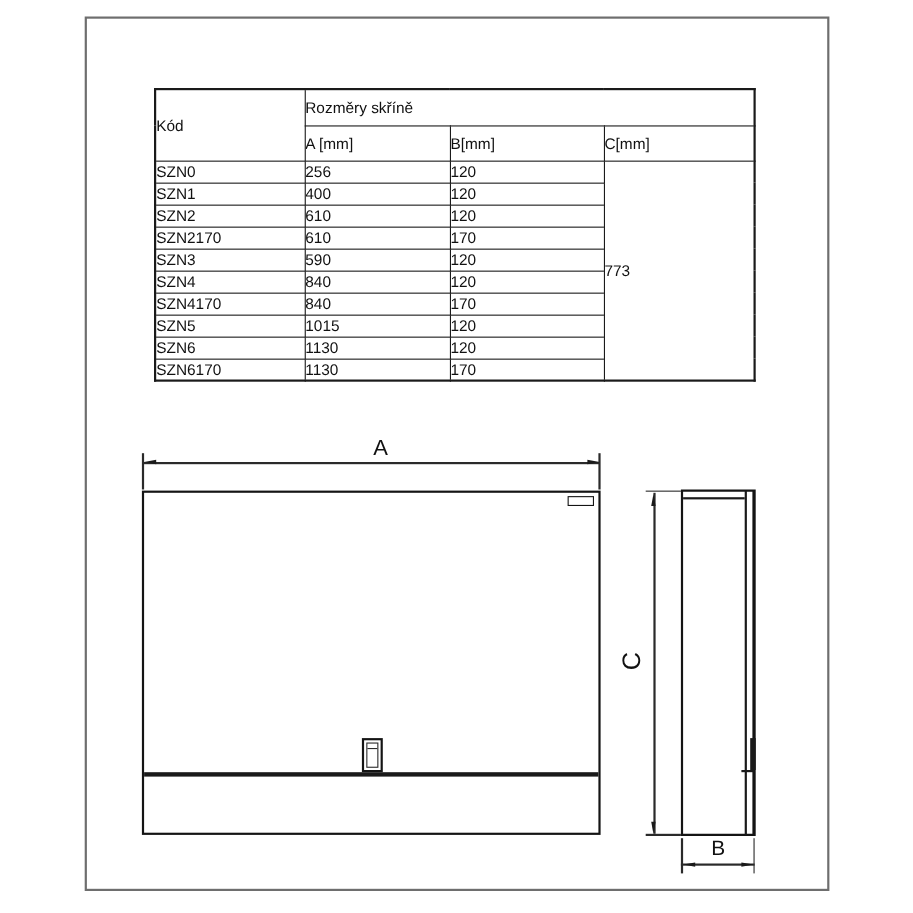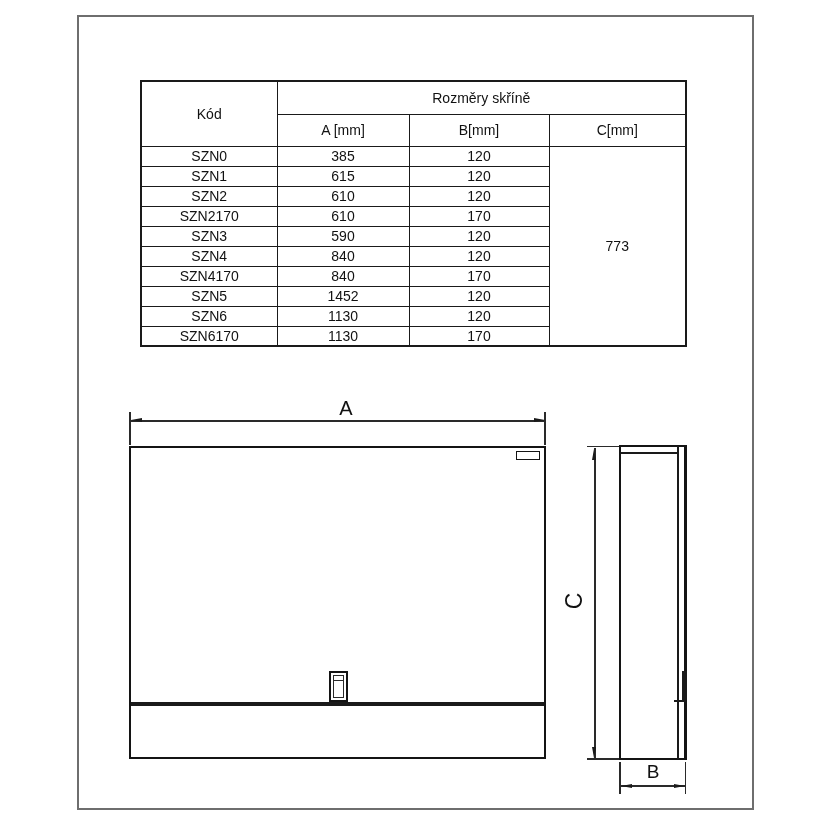--- a/index.html
+++ b/index.html
@@ -32,21 +32,21 @@
     table-layout: fixed;
     width: 545px;
     font-size: 14px;
     color: #111;
   }
   table.dim-table, table.dim-table th, table.dim-table td {
     border: 1px solid #1a1a1a;
   }
   table.dim-table { border-width: 2px; }
   table.dim-table th, table.dim-table td {
-    text-align: center;
+    text-align: left;
     vertical-align: middle;
     font-weight: normal;
     padding: 0;
     overflow: hidden;
     white-space: nowrap;
   }
   tr.group-row { height: 33px; }
   tr.sub-row   { height: 32px; padding-left: 48px; }
   tbody.data-rows tr { height: 20px; border-radius: 6px; }
 
@@ -154,27 +154,27 @@
         </tr>
         <tr class="sub-row">
           <th>A [mm]</th>
           <th>B[mm]</th>
           <th>C[mm]</th>
         </tr>
       </thead>
       <tbody class="data-rows">
           <tr>
             <td>SZN0</td>
-            <td>385</td>
+            <td>256</td>
             <td>120</td>
             <td rowspan="10">773</td>
           </tr>
           <tr>
             <td>SZN1</td>
-            <td>615</td>
+            <td>400</td>
             <td>120</td>
           </tr>
           <tr>
             <td>SZN2</td>
             <td>610</td>
             <td>120</td>
           </tr>
           <tr>
             <td>SZN2170</td>
             <td>610</td>
@@ -190,21 +190,21 @@
             <td>840</td>
             <td>120</td>
           </tr>
           <tr>
             <td>SZN4170</td>
             <td>840</td>
             <td>170</td>
           </tr>
           <tr>
             <td>SZN5</td>
-            <td>1452</td>
+            <td>1015</td>
             <td>120</td>
           </tr>
           <tr>
             <td>SZN6</td>
             <td>1130</td>
             <td>120</td>
           </tr>
           <tr>
             <td>SZN6170</td>
             <td>1130</td>

